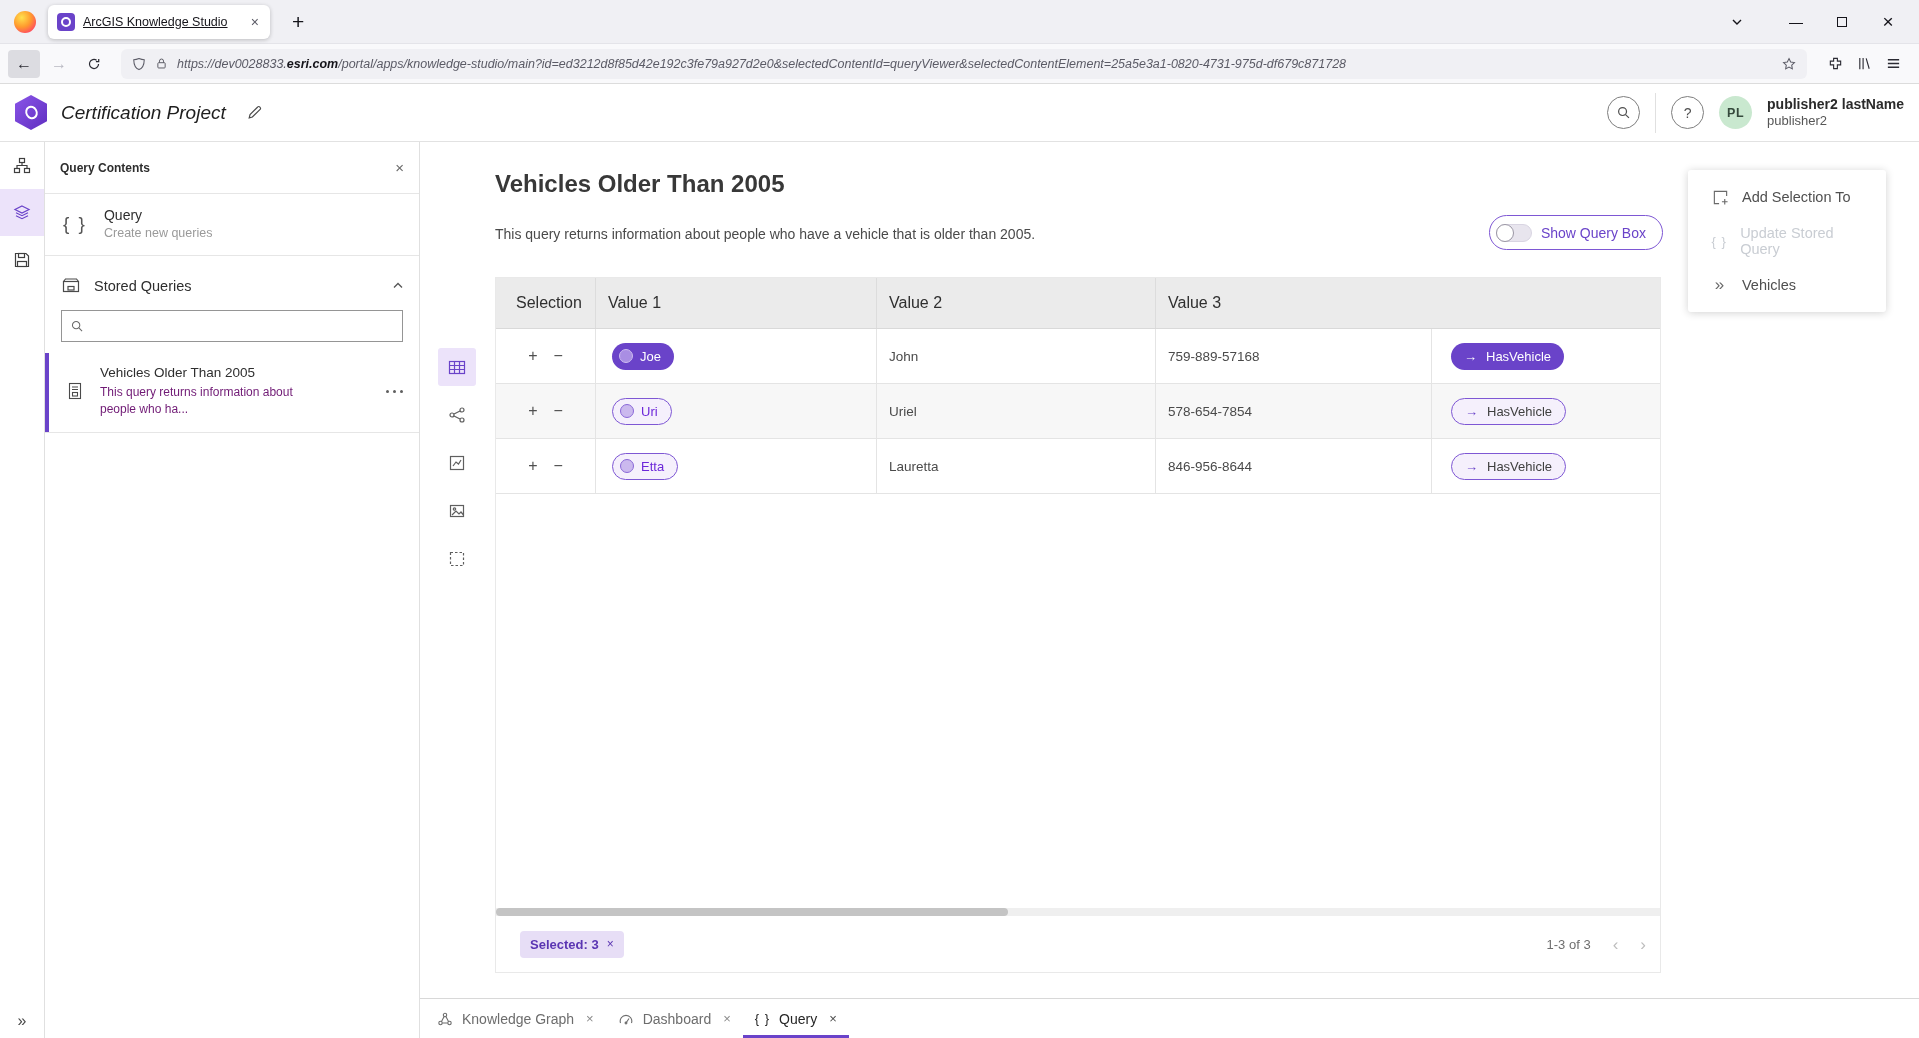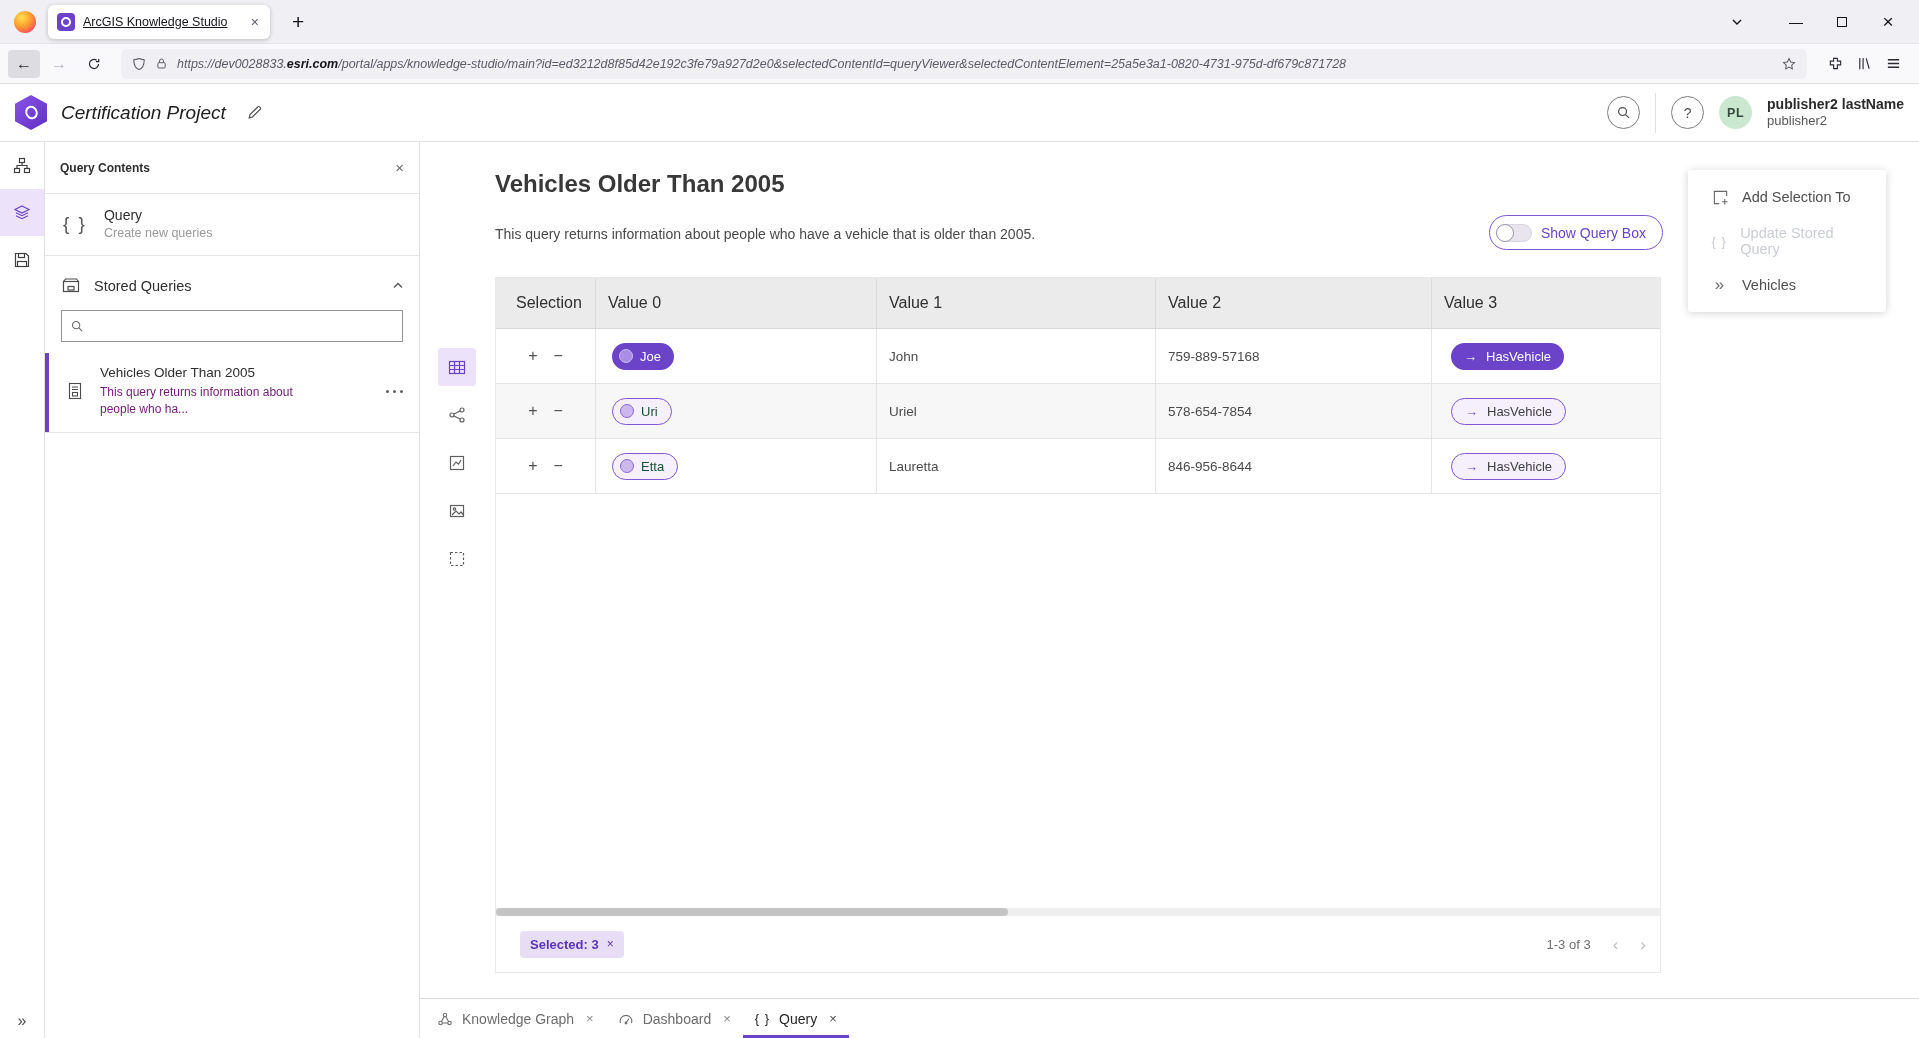--- a/index.html
+++ b/index.html
@@ -106,21 +106,21 @@
   .trow { height:55px; border-bottom:1px solid #e4e4e4; flex:none; }
   .trow.alt { background:#f7f7f7; }
   .td { display:flex; align-items:center; padding-left:12px; font-size:13.5px; color:#4a4a4a; border-right:1px solid #e4e4e4; }
   .td:last-child { border-right:0; }
   .td.sel { justify-content:center; gap:16px; padding-left:0; }
   .pm { font-size:16px; color:#4f4f4f; }
   .epill { display:inline-flex; align-items:center; gap:7px; height:27px; border-radius:14px; padding:0 13px 0 7px; font-size:13px; margin-left:4px; }
   .epill .node { width:14px; height:14px; border-radius:50%; flex:none; }
   .epill.solid { background:var(--accent); color:#fff; }
   .epill.solid .node { background:#a98ee3; border:1px solid #cdbcf0; }
-  .epill.outline { background:var(--pill-outline-bg); border:1px solid #7e57d4; color:#14532d; }
+  .epill.outline { background:var(--pill-outline-bg); border:1px solid #7e57d4; color:#6d28d9; }
   .epill.outline .node { background:#cbb9ee; border:1px solid #8a68d8; }
   .rpill { display:inline-flex; align-items:center; gap:9px; height:27px; border-radius:14px; padding:0 13px; font-size:13px; margin-left:7px; }
   .rpill.solid { background:var(--accent); color:#fff; }
   .rpill.solid .rp-arrow { color:#fff; }
   .rpill.outline { background:var(--pill-outline-bg); border:1px solid #7e57d4; color:#3f3f3f; }
   .rpill.outline .rp-arrow { color:var(--accent); }
   .tfill { flex:1; }
   .hscroll { height:8px; background:#efefef; position:relative; flex:none; }
   .thumb { position:absolute; left:0; top:0; height:8px; width:44%; background:#c4c4c4; border-radius:4px; }
   .tfoot { height:56px; flex:none; display:flex; align-items:center; padding:0 14px 0 24px; }
@@ -372,21 +372,20 @@
       <span class="sqb">
         <span class="toggle">
             <i class="knob"></i>
           </span>
         <span class="sqb-label">Show Query Box</span>
       </span>
 
       <div class="card">
         <div class="thead grid">
           <span class="th">Selection</span>
-          <span class="th">Value 0</span>
           <span class="th">Value 1</span>
           <span class="th">Value 2</span>
           <span class="th">Value 3</span>
         </div>
 
         <div class="trow grid">
           <span class="td sel">
             <span class="pm">+</span>
             <span class="pm">−</span>
           </span>

